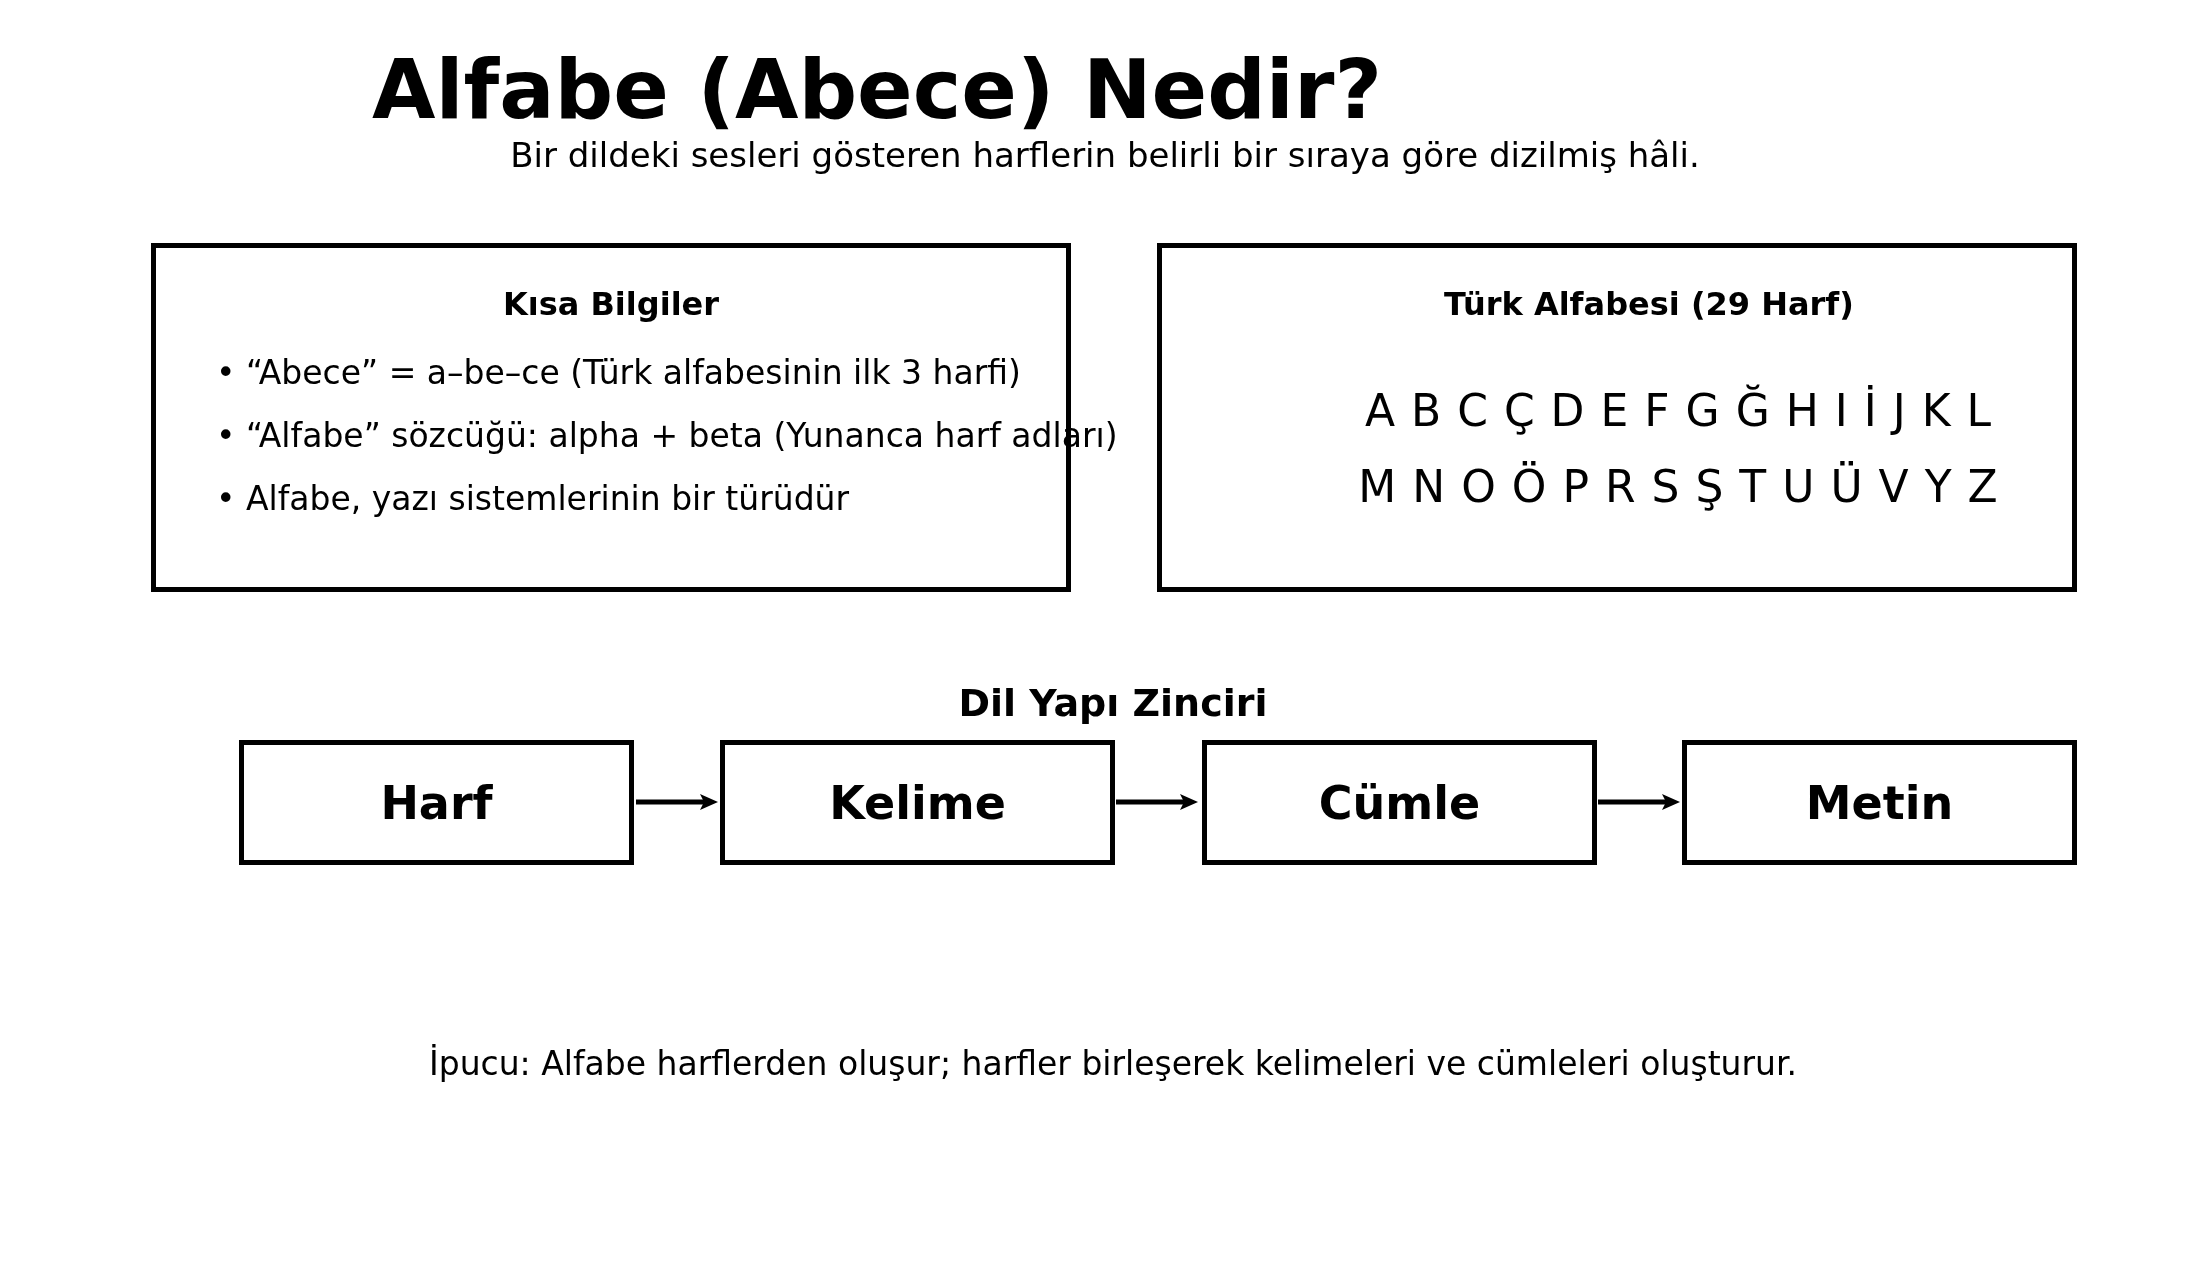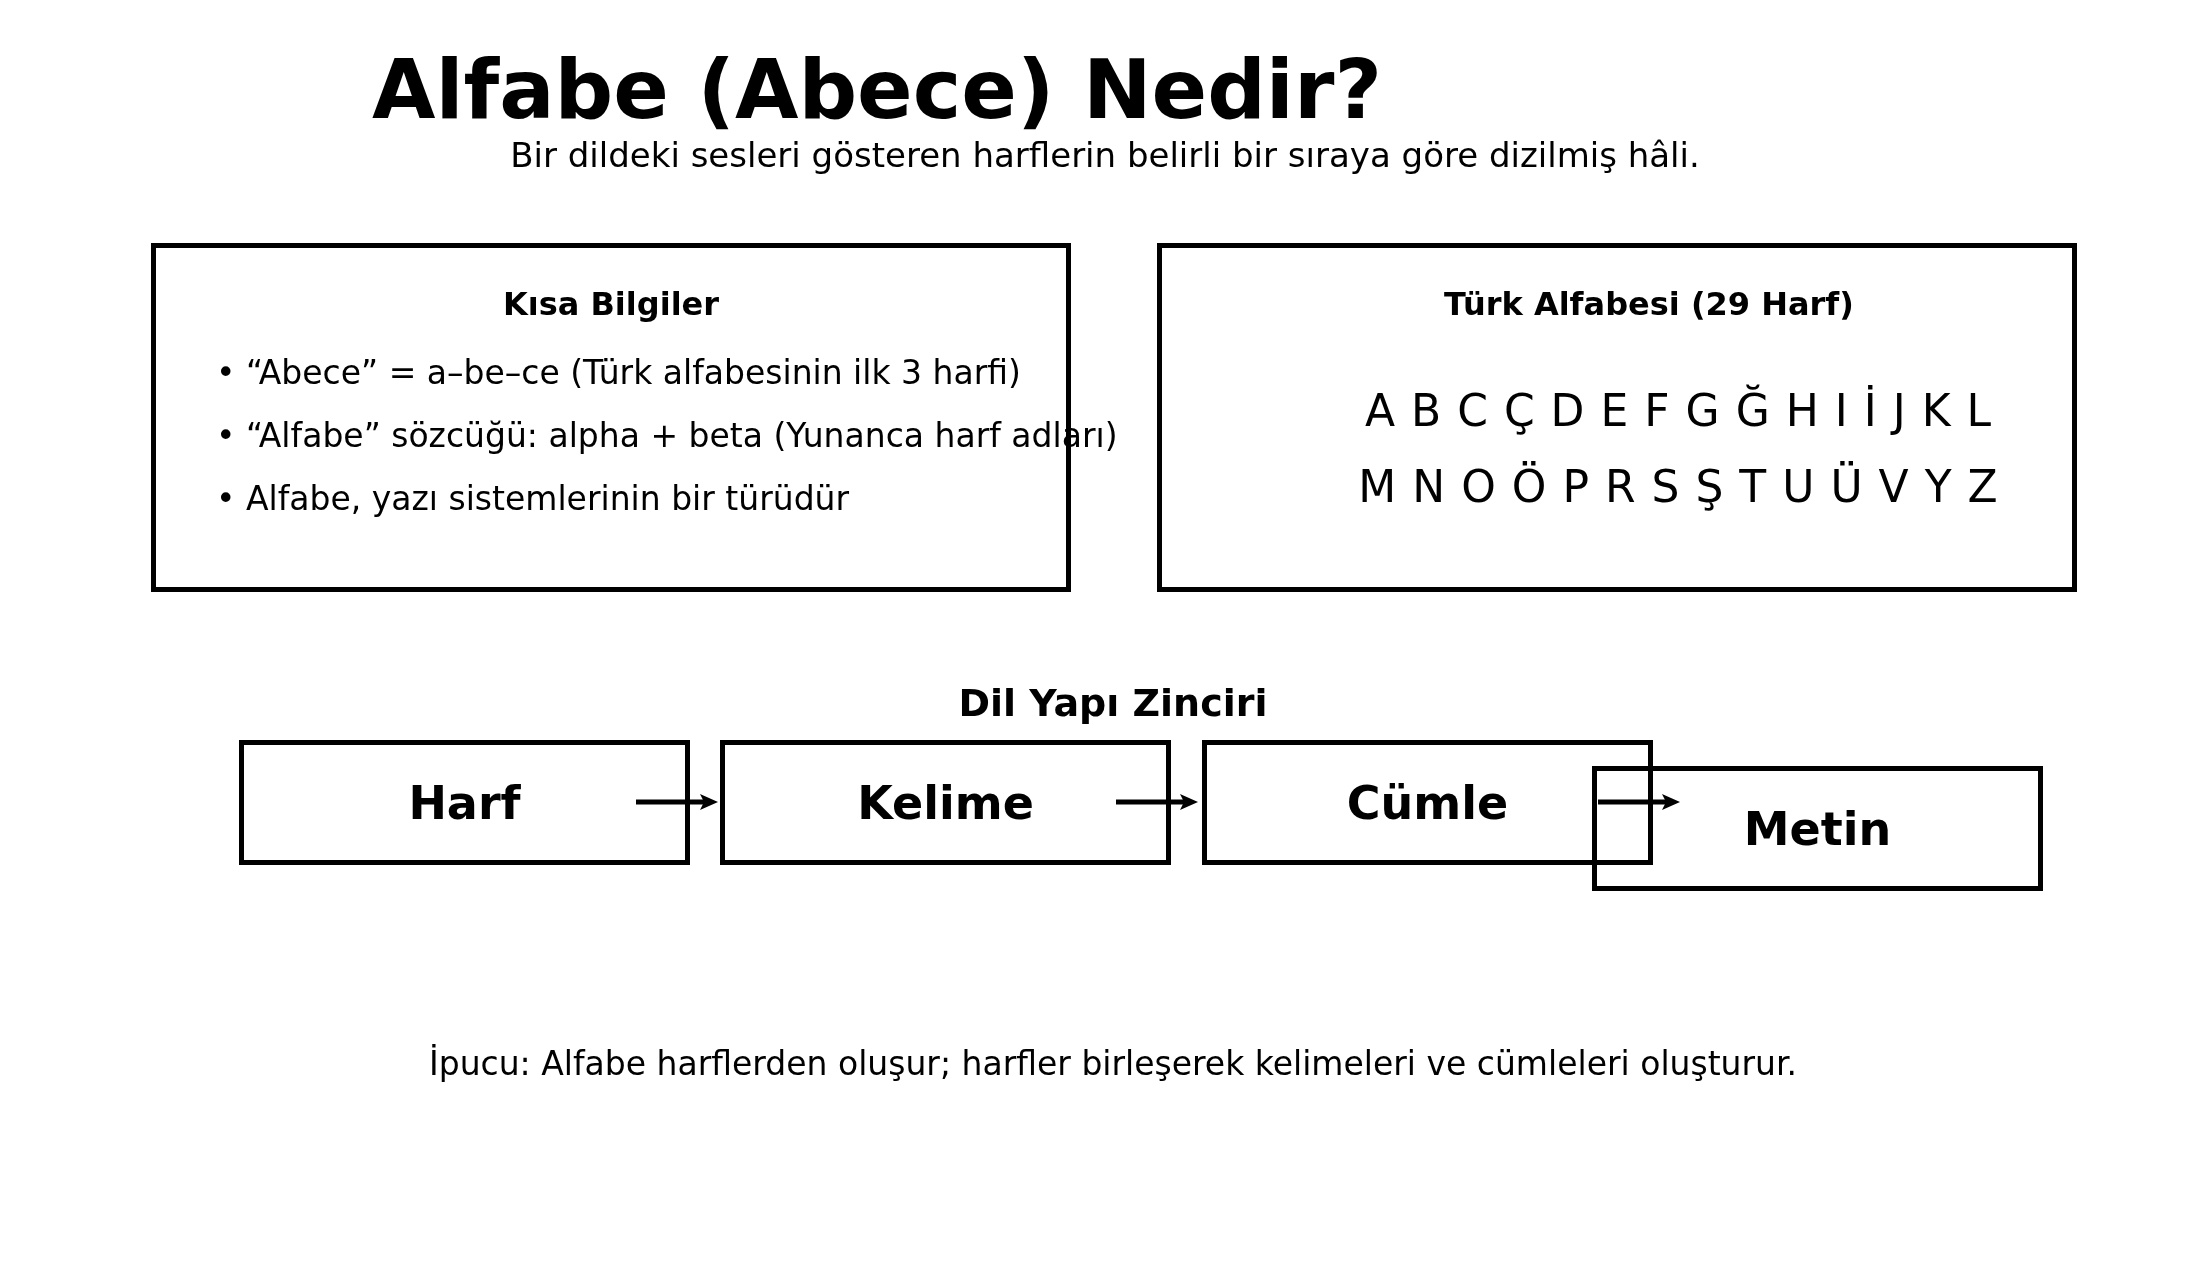--- a/index.html
+++ b/index.html
@@ -16,26 +16,26 @@
   #left-title { left: 151px; width: 920px; top: 280px; }
   #right-title { left: 1157px; width: 984px; top: 280px; }
   .bullet { font-size: 33px; line-height: 40px; white-space: nowrap; left: 216px; }
   #bullet-0 { top: 353px; }
   #bullet-1 { top: 416px; }
   #bullet-2 { top: 479px; }
   .alpha-row { font-size: 44px; line-height: 44px; left: 1157px; width: 1042px; word-spacing: 2px; }
   #alpha-row-0 { top: 389px; }
   #alpha-row-1 { top: 465px; }
   #chain-title { left: 0; width: 2226px; top: 680px; font-size: 38px; font-weight: bold; line-height: 46px; }
-  .chain-box { border: 5px solid #000; box-sizing: border-box; top: 740px; width: 451px; height: 125px;
+  .chain-box { border: 5px solid #000; box-sizing: border-box; top: 740px; width: 395px; height: 125px;
                display: flex; align-items: center; justify-content: center; font-size: 46px; font-weight: bold; }
   #chain-box-0 { left: 239px; }
   #chain-box-1 { left: 720px; }
   #chain-box-2 { left: 1202px; }
-  #chain-box-3 { left: 1592px; margin-top: 26px; }
+  #chain-box-3 { left: 1682px; }
   .arrow { top: 790px; width: 86px; height: 24px; }
   #arrow-0 { left: 634px; }
   #arrow-1 { left: 1114px; }
   #arrow-2 { left: 1596px; }
   #tip { left: 0; width: 2226px; top: 1043px; font-size: 33px; line-height: 42px; }
 </style>
 </head>
 <body>
 
 <div id="title" class="abs center-text">Alfabe (Abece) Nedir?</div>

